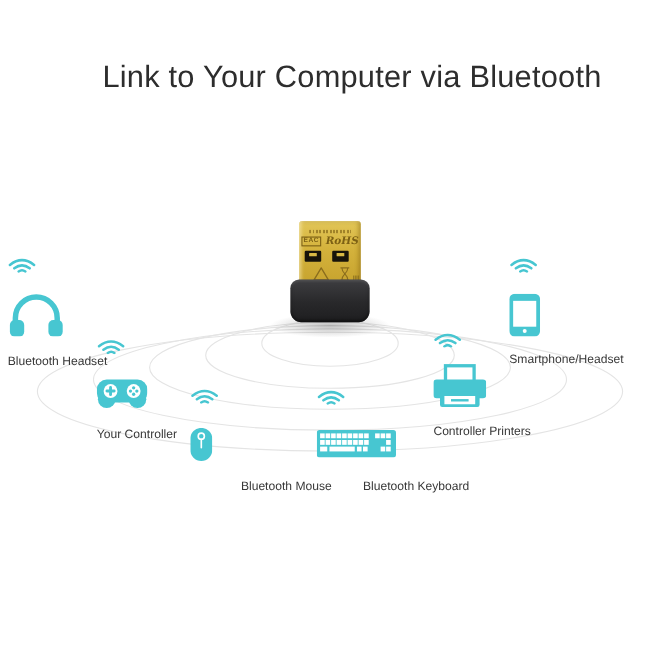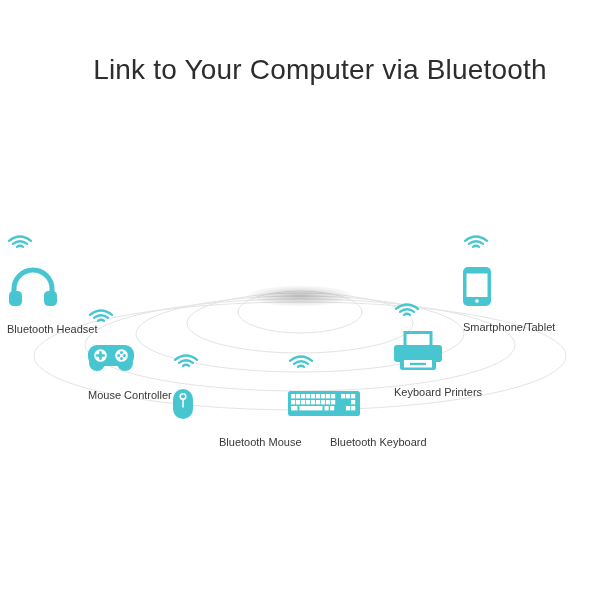--- a/index.html
+++ b/index.html
@@ -83,20 +83,41 @@
   <svg class="ripples" width="600" height="600" viewBox="0 0 600 600">
     <ellipse cx="300" cy="312" rx="62" ry="21"></ellipse>
     <ellipse cx="300" cy="323" rx="113" ry="30"></ellipse>
     <ellipse cx="300" cy="334" rx="164" ry="38"></ellipse>
     <ellipse cx="300" cy="345" rx="215" ry="46"></ellipse>
     <ellipse cx="300" cy="356" rx="266" ry="54"></ellipse>
   </svg>
 
   <div class="adapter-shadow"></div>
 
+  <div class="adapter">
+    <div class="adapter-gold">
+      <div class="gold-microtext"></div>
+      <div class="gold-certs">
+        <span class="eac-mark">EAC</span>
+        <span class="rohs-mark">RoHS</span>
+      </div>
+      <div class="gold-slot slot-left">
+          <div class="pin"></div>
+        </div>
+      <div class="gold-slot slot-right">
+          <div class="pin"></div>
+        </div>
+      <svg class="gold-symbols" width="56" height="16" viewBox="0 0 56 16">
+        <path d="M20,2.5 L26.5,13.5 H13.5 Z" fill="none" stroke="#8a6d1d" stroke-width="1.2" stroke-linejoin="round"></path>
+        <path d="M37.5,2.5 h8 M37.5,13.5 h8 M38.8,2.5 C38.8,8 44.2,8 44.2,13.5 M44.2,2.5 C44.2,8 38.8,8 38.8,13.5" fill="none" stroke="#8a6d1d" stroke-width="1"></path>
+        <path d="M49.5,9.5 v5 M51,9.5 v5 M52.5,9.5 v5 M54,9.5 v5" stroke="#8a6d1d" stroke-width="0.8"></path>
+      </svg>
+    </div>
+    <div class="adapter-cap"></div>
+  </div>
 
   <div class="device d-headset">
     <svg class="waves" width="26" height="17" viewBox="0 0 26 17">
       <path d="M2,9.8 Q13,1.2 24,9.8 M6,12.9 Q13,7.6 20,12.9 M10,15.9 Q13,13.6 16,15.9" fill="none" stroke="currentColor" stroke-width="2.3" stroke-linecap="round"></path>
     </svg>
     <svg class="icon" width="52" height="40" viewBox="0 0 52 40">
       <path d="M7,31 V23 A19,19 0 0 1 45,23 V31" fill="none" stroke="currentColor" stroke-width="5" stroke-linecap="round"></path>
       <rect x="2" y="25" width="13" height="15" rx="4.5" fill="currentColor"></rect>
       <rect x="37" y="25" width="13" height="15" rx="4.5" fill="currentColor"></rect>
     </svg>
@@ -112,21 +133,21 @@
       <circle cx="9" cy="21" r="8" fill="currentColor"></circle>
       <circle cx="37" cy="21" r="8" fill="currentColor"></circle>
       <circle cx="12.5" cy="13.5" r="6.3" fill="#fff"></circle>
       <path d="M12.5,10.2 v6.6 M9.2,13.5 h6.6" stroke="currentColor" stroke-width="2.6" stroke-linecap="round"></path>
       <circle cx="33.5" cy="13.5" r="6.3" fill="#fff"></circle>
       <circle cx="33.5" cy="10.6" r="1.5" fill="currentColor"></circle>
       <circle cx="33.5" cy="16.4" r="1.5" fill="currentColor"></circle>
       <circle cx="30.6" cy="13.5" r="1.5" fill="currentColor"></circle>
       <circle cx="36.4" cy="13.5" r="1.5" fill="currentColor"></circle>
     </svg>
-    <div class="label">Mouse Controller</div>
+    <div class="label">Your Controller</div>
   </div>
 
   <div class="device d-mouse">
     <svg class="waves" width="26" height="17" viewBox="0 0 26 17">
       <path d="M2,9.8 Q13,1.2 24,9.8 M6,12.9 Q13,7.6 20,12.9 M10,15.9 Q13,13.6 16,15.9" fill="none" stroke="currentColor" stroke-width="2.3" stroke-linecap="round"></path>
     </svg>
     <svg class="icon" width="20" height="30" viewBox="0 0 20 30">
       <rect x="0" y="0" width="20" height="30" rx="10" fill="currentColor"></rect>
       <circle cx="10" cy="7.5" r="2.8" fill="none" stroke="#fff" stroke-width="1.5"></circle>
       <line x1="10" y1="10.3" x2="10" y2="18" stroke="#fff" stroke-width="1.5" stroke-linecap="round"></line>
@@ -178,28 +199,28 @@
     <svg class="waves" width="26" height="17" viewBox="0 0 26 17">
       <path d="M2,9.8 Q13,1.2 24,9.8 M6,12.9 Q13,7.6 20,12.9 M10,15.9 Q13,13.6 16,15.9" fill="none" stroke="currentColor" stroke-width="2.3" stroke-linecap="round"></path>
     </svg>
     <svg class="icon" width="48" height="40" viewBox="0 0 48 40">
       <rect x="11" y="1.5" width="26" height="16" fill="#fff" stroke="currentColor" stroke-width="3"></rect>
       <rect x="0" y="14" width="48" height="17" rx="3" fill="currentColor"></rect>
       <rect x="6" y="25" width="36" height="14" rx="2" fill="currentColor"></rect>
       <rect x="10" y="29" width="28" height="7.5" fill="#fff"></rect>
       <rect x="16" y="31.8" width="16" height="2.2" fill="currentColor"></rect>
     </svg>
-    <div class="label">Keyboard Printers</div>
+    <div class="label">Controller Printers</div>
   </div>
 
   <div class="device d-phone">
     <svg class="waves" width="26" height="17" viewBox="0 0 26 17">
       <path d="M2,9.8 Q13,1.2 24,9.8 M6,12.9 Q13,7.6 20,12.9 M10,15.9 Q13,13.6 16,15.9" fill="none" stroke="currentColor" stroke-width="2.3" stroke-linecap="round"></path>
     </svg>
     <svg class="icon" width="28" height="39" viewBox="0 0 28 39">
       <rect x="0" y="0" width="28" height="39" rx="5" fill="currentColor"></rect>
       <rect x="3.5" y="6.5" width="21" height="23.5" fill="#fff"></rect>
       <circle cx="14" cy="34" r="1.8" fill="#fff"></circle>
     </svg>
-    <div class="label">Smartphone/Tablet</div>
+    <div class="label">Smartphone/Headset</div>
   </div>
 
 </div>
 
 </body></html>

